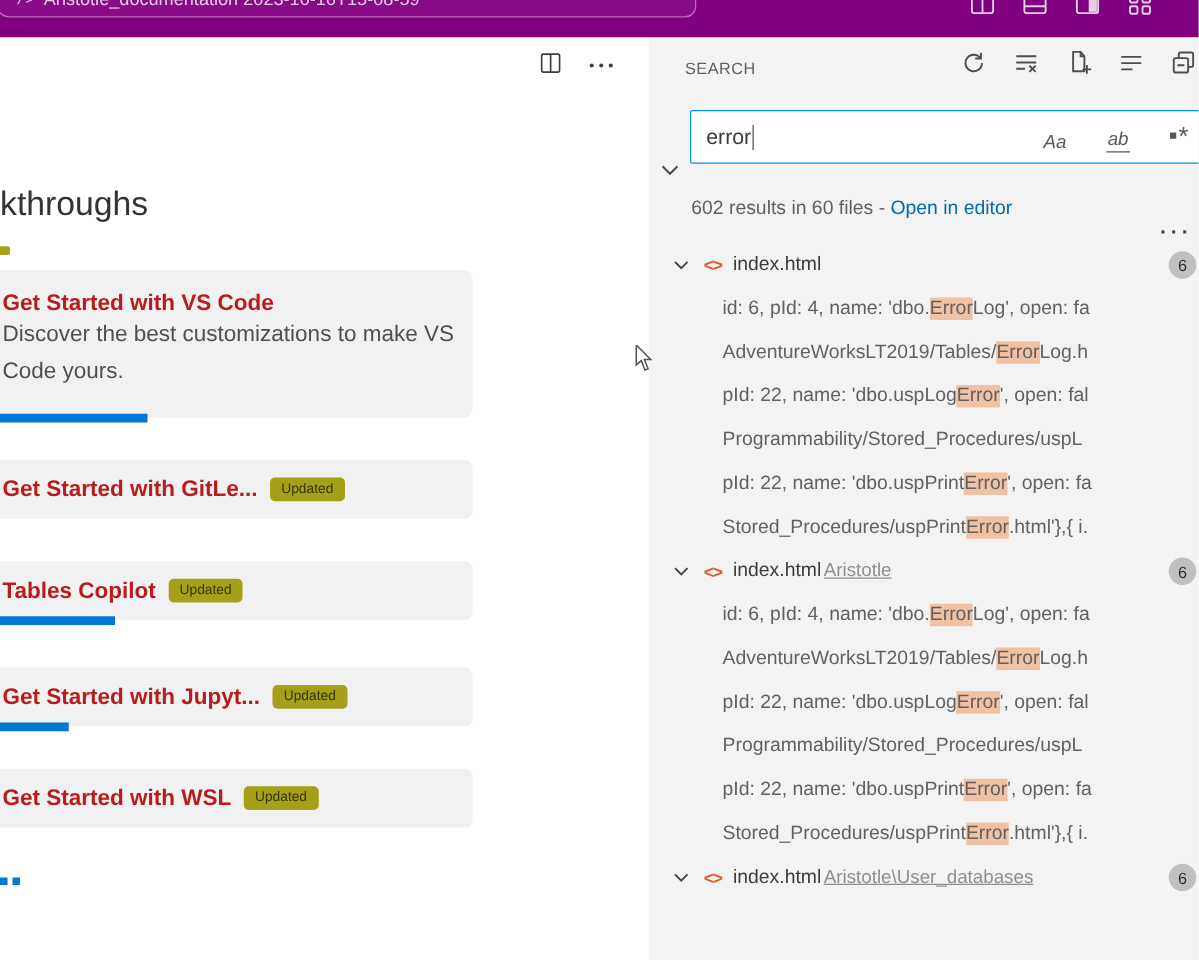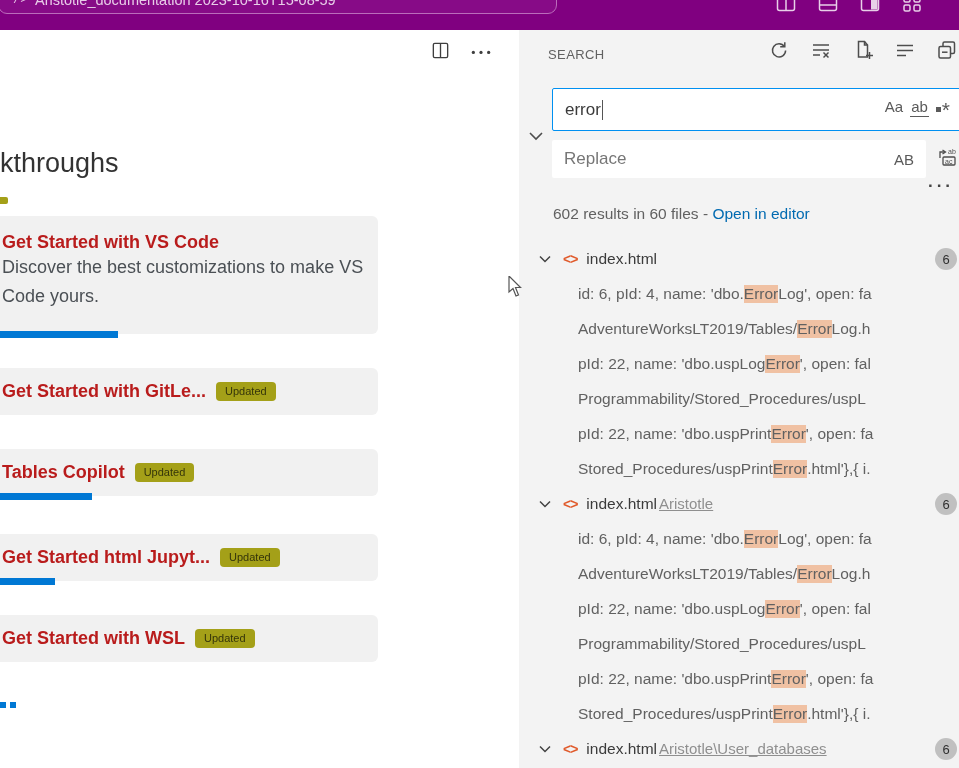--- a/index.html
+++ b/index.html
@@ -32,21 +32,21 @@
   .olive-frag { position:absolute; left:-2px; top:167px; width:10px; height:7px; background:#a4a018; border-radius:2px; }
   .blue-frag { position:absolute; top:672px; width:6px; height:6px; background:#0078d4; }
   .search-pane { position:relative; flex:1; height:100%; background:#f3f3f3; overflow:hidden; }
   .pane-header { position:relative; height:50px; }
   .pane-title { position:absolute; left:29px; top:17px; font-size:13px; color:#616161; letter-spacing:0.4px; }
   .pane-actions { position:absolute; left:249px; top:9px; display:flex; gap:20px; }
   .find-box { position:relative; margin:8px -6px 0 33px; height:43px; background:#ffffff;
     border:1.5px solid #0090F1; border-radius:2px; display:flex; align-items:center; padding:0 14px 0 12px; }
   .find-text { font-size:17px; color:#3b3b3b; }
   .caret { display:inline-block; width:1.5px; height:20px; background:#555; margin-left:1px; vertical-align:text-bottom; }
-  .find-toggles { margin-left:auto; display:flex; gap:7px; align-items:flex-start; color:#5a5a5a; font-size:15px; }
+  .find-toggles { margin-left:auto; display:flex; gap:32px; align-items:flex-end; color:#5a5a5a; font-size:15px;font-style:italic; }
   .tog-word { border-bottom:1.8px solid #5a5a5a; padding:0 1px 1px 1px; }
   .tog-regex .sq { display:inline-block; width:5px; height:5px; background:#5a5a5a; margin-right:1px; }
   .tog-regex .star { font-size:21px; vertical-align:-5px; }
   .toggle-replace { position:absolute; left:7px; top:96px; }
   .replace-row { margin:9px 0 0 33px; display:flex; align-items:center; height:38px; }
   .replace-box { width:378px; height:38px; background:#ffffff; border-radius:2px;
     display:flex; align-items:center; padding:0 12px; }
   .replace-ph { font-size:17px; color:#767676; }
   .tog-preserve { margin-left:auto; color:#5a5a5a; font-size:15px; }
   .replace-all-btn { margin-left:9px; }
@@ -139,21 +139,21 @@
   </div>
 
   <div class="card small gap-lg">
     <span class="card-title">Tables Copilot</span>
           <span class="upd-badge">Updated</span>
 
     <div class="progress" style="width: 92px;"></div>
   </div>
 
   <div class="card small">
-    <span class="card-title">Get Started html Jupyt...</span>
+    <span class="card-title">Get Started with Jupyt...</span>
           <span class="upd-badge">Updated</span>
 
     <div class="progress" style="width: 55px;"></div>
   </div>
 
   <div class="card small">
     <span class="card-title">Get Started with WSL</span>
           <span class="upd-badge">Updated</span>
 
   </div>
@@ -210,34 +210,20 @@
     <div class="find-box">
       <span class="find-text">error</span>
         <span class="caret"></span>
       <span class="find-toggles">
         <span>Aa</span>
         <span class="tog-word">ab</span>
         <span class="tog-regex"><span class="sq"></span><span class="star">*</span></span>
       </span>
     </div>
 
-    <div class="replace-row">
-      <div class="replace-box">
-        <span class="replace-ph">Replace</span>
-        <span class="tog-preserve">AB</span>
-      </div>
-      <span class="replace-all-btn">
-        <svg width="24" height="24" viewBox="0 0 24 24" fill="none" stroke="#4d4d4d" stroke-width="1.3">
-          <rect x="8" y="12" width="12" height="8" rx="1"></rect>
-          <text x="10" y="18.5" font-size="7" fill="#4d4d4d" stroke="none" font-family="Liberation Sans, sans-serif">ac</text>
-          <text x="13" y="9" font-size="7" fill="#4d4d4d" stroke="none" font-family="Liberation Sans, sans-serif">ab</text>
-          <path d="M10 7 H5 v6"></path>
-            <polyline points="7.5,5 10.5,7 7.5,9"></polyline>
-        </svg></span>
-    </div>
 
     <span class="details-dots">···</span>
 
     <div class="summary">
       <span>602 results in 60 files</span><span> - </span><a href="#">Open in editor</a>
     </div>
 
     <div class="results" id="results">
   <div class="row file-row">
     <span class="fchev">

